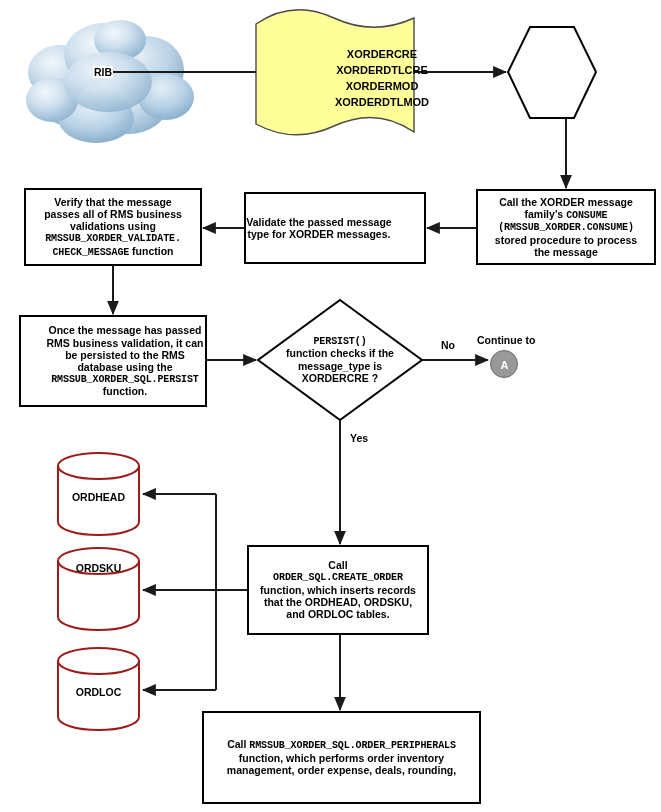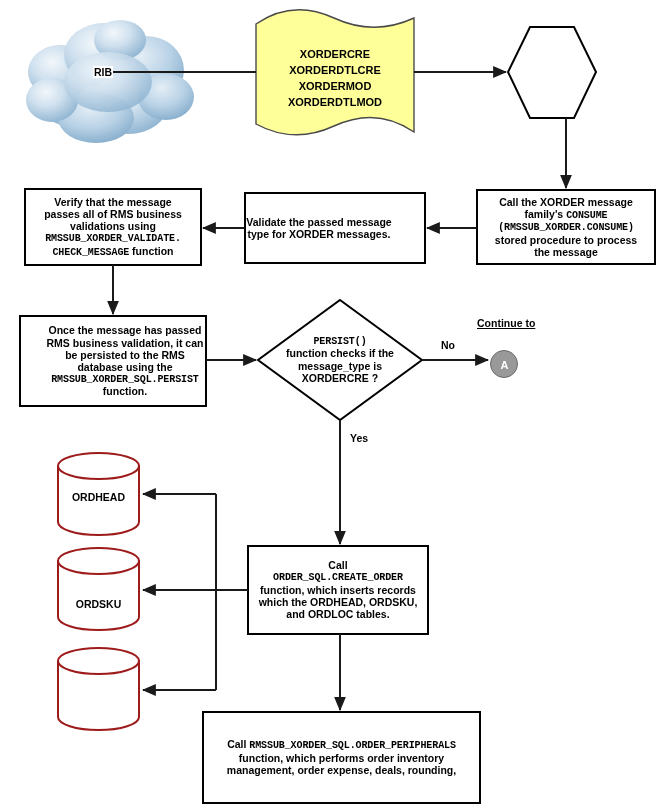--- a/index.html
+++ b/index.html
@@ -39,20 +39,21 @@
   }
   .mono {
     font-family: "Liberation Mono", monospace;
     font-weight: bold;
     font-size: 10px;
     letter-spacing: -0.1px;
   }
   .flag-text {
     font-size: 11px;
     line-height: 1.45;
+    margin-left: 47px;
   }
   .hex-text {
     font-size: 10.5px;
     line-height: 1.35;
   }
   .cyl-text {
     font-size: 10.5px;
   }
   .edge-label {
     position: absolute;
@@ -226,32 +227,33 @@
       <div class="mono">PERSIST()</div>
       <div>function checks if the</div>
       <div>message_type is</div>
       <div>XORDERCRE ?</div>
     </div>
   </div>
 
   <span class="edge-label" style="left:441px; top:339px;">No</span>
   <span class="edge-label" style="left:350px; top:432px;">Yes</span>
 
-  <span class="edge-label" style="left:477px; top:317px;text-decoration:underline;">Continue to</span>
+  <span class="edge-label" style="left:477px; top:334px;">Continue to</span>
   <div class="circle-label" style="left:491px; top:351px; width:27px; height:27px;">A</div>
 
   <div class="node-text cyl-text" style="left:58px; top:476px; width:81px; height:42px;">ORDHEAD</div>
-  <div class="node-text cyl-text" style="left:58px; top:583px; width:81px; height:42px;">ORDSKU</div>
+  <div class="node-text cyl-text" style="left:58px; top:547px; width:81px; height:42px;">ORDSKU</div>
+  <div class="node-text cyl-text" style="left:58px; top:671px; width:81px; height:42px;">ORDLOC</div>
 
   <div class="node-text box-text" style="left:248px; top:546px; width:180px; height:88px;">
     <div>
       <div>Call</div>
       <div class="mono">ORDER_SQL.CREATE_ORDER</div>
       <div>function, which inserts records</div>
-      <div>which the ORDHEAD, ORDSKU,</div>
+      <div>that the ORDHEAD, ORDSKU,</div>
       <div>and ORDLOC tables.</div>
     </div>
   </div>
 
   <div class="node-text box-text" style="left:203px; top:712px; width:277px; height:91px;">
     <div>
       <div><span>Call </span><span class="mono">RMSSUB_XORDER_SQL.ORDER_PERIPHERALS</span></div>
       <div>function, which performs order inventory</div>
       <div>management, order expense, deals, rounding,</div>
     </div>

